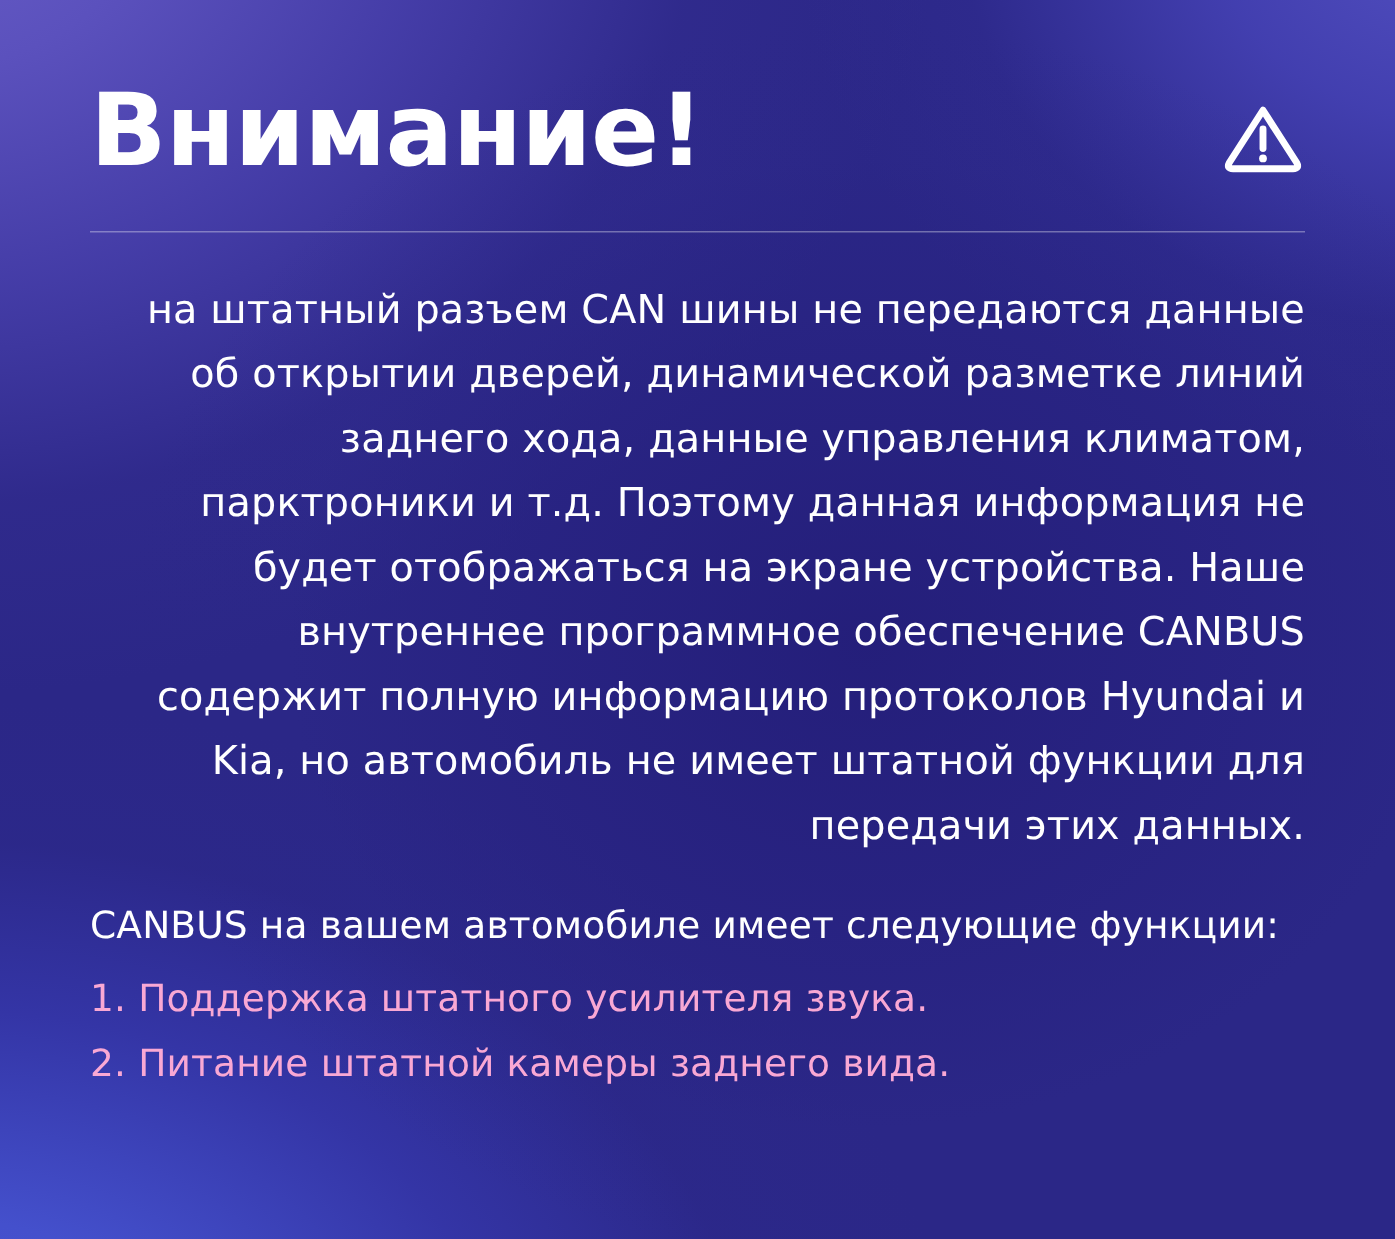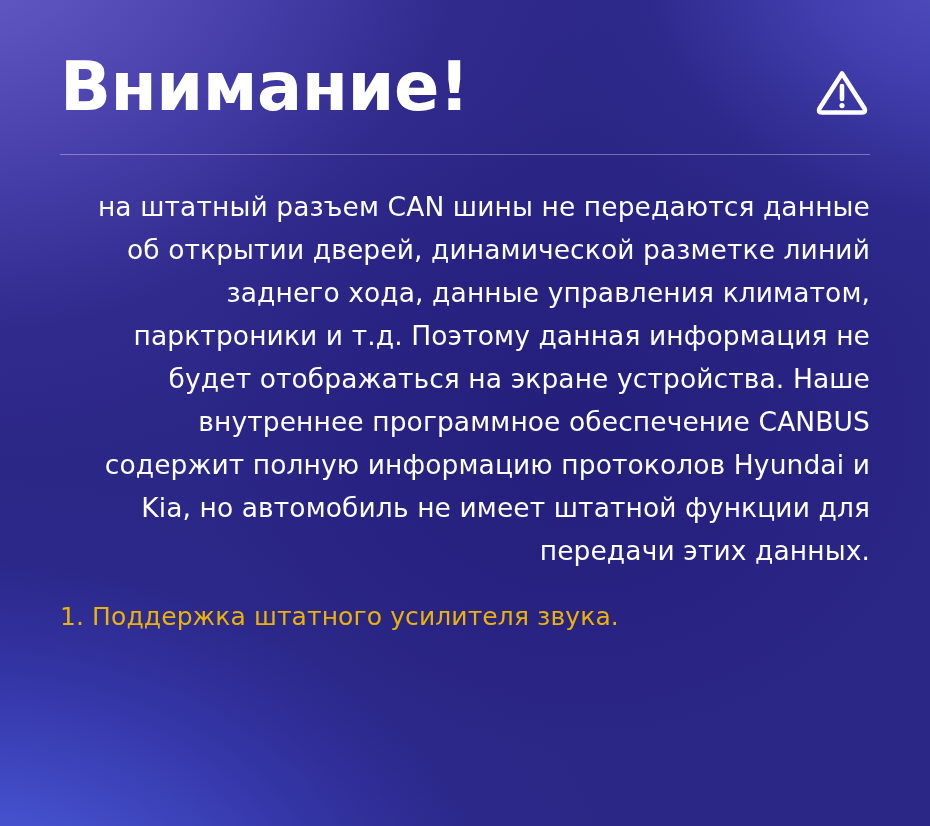--- a/index.html
+++ b/index.html
@@ -153,21 +153,21 @@
     margin: 0;
     padding: 0;
   }
 
   .feature-item {
     font-family: "DejaVu Sans", sans-serif;
     font-size: 25px;
     font-weight: 400;
     line-height: 43px;
     letter-spacing: 0.1px;
-    color: #eab308;
+    color: #f9a8d4;
     white-space: nowrap;
   }
   .feature-num {
     display: inline;
   }
   .feature-text {
     display: inline;
   }
 </style>
 </head>
@@ -191,24 +191,29 @@
         <circle cx="28" cy="41.6" r="2.6" fill="#ffffff"></circle>
       </svg>
     </div>
 
     <div class="divider"></div>
 
     <div class="body-block">
       <p class="paragraph">на штатный разъем CAN шины не передаются данные об открытии дверей, динамической разметке линий заднего хода, данные управления климатом, парктроники и т.д. Поэтому данная информация не будет отображаться на экране устройства. Наше внутреннее программное обеспечение CANBUS содержит полную информацию протоколов Hyundai и Kia, но автомобиль не имеет штатной функции для передачи этих данных.</p>
 
       <div class="list-block">
+        <p class="list-intro">CANBUS на вашем автомобиле имеет следующие функции:</p>
 
         <ul class="feature-list">
           <li class="feature-item">
             <span class="feature-num">1.</span>
             <span class="feature-text">Поддержка штатного усилителя звука.</span>
           </li>
+          <li class="feature-item">
+            <span class="feature-num">2.</span>
+            <span class="feature-text">Питание штатной камеры заднего вида.</span>
+          </li>
         </ul>
       </div>
     </div>
 
   </div>
 </div>
 
 </body></html>

